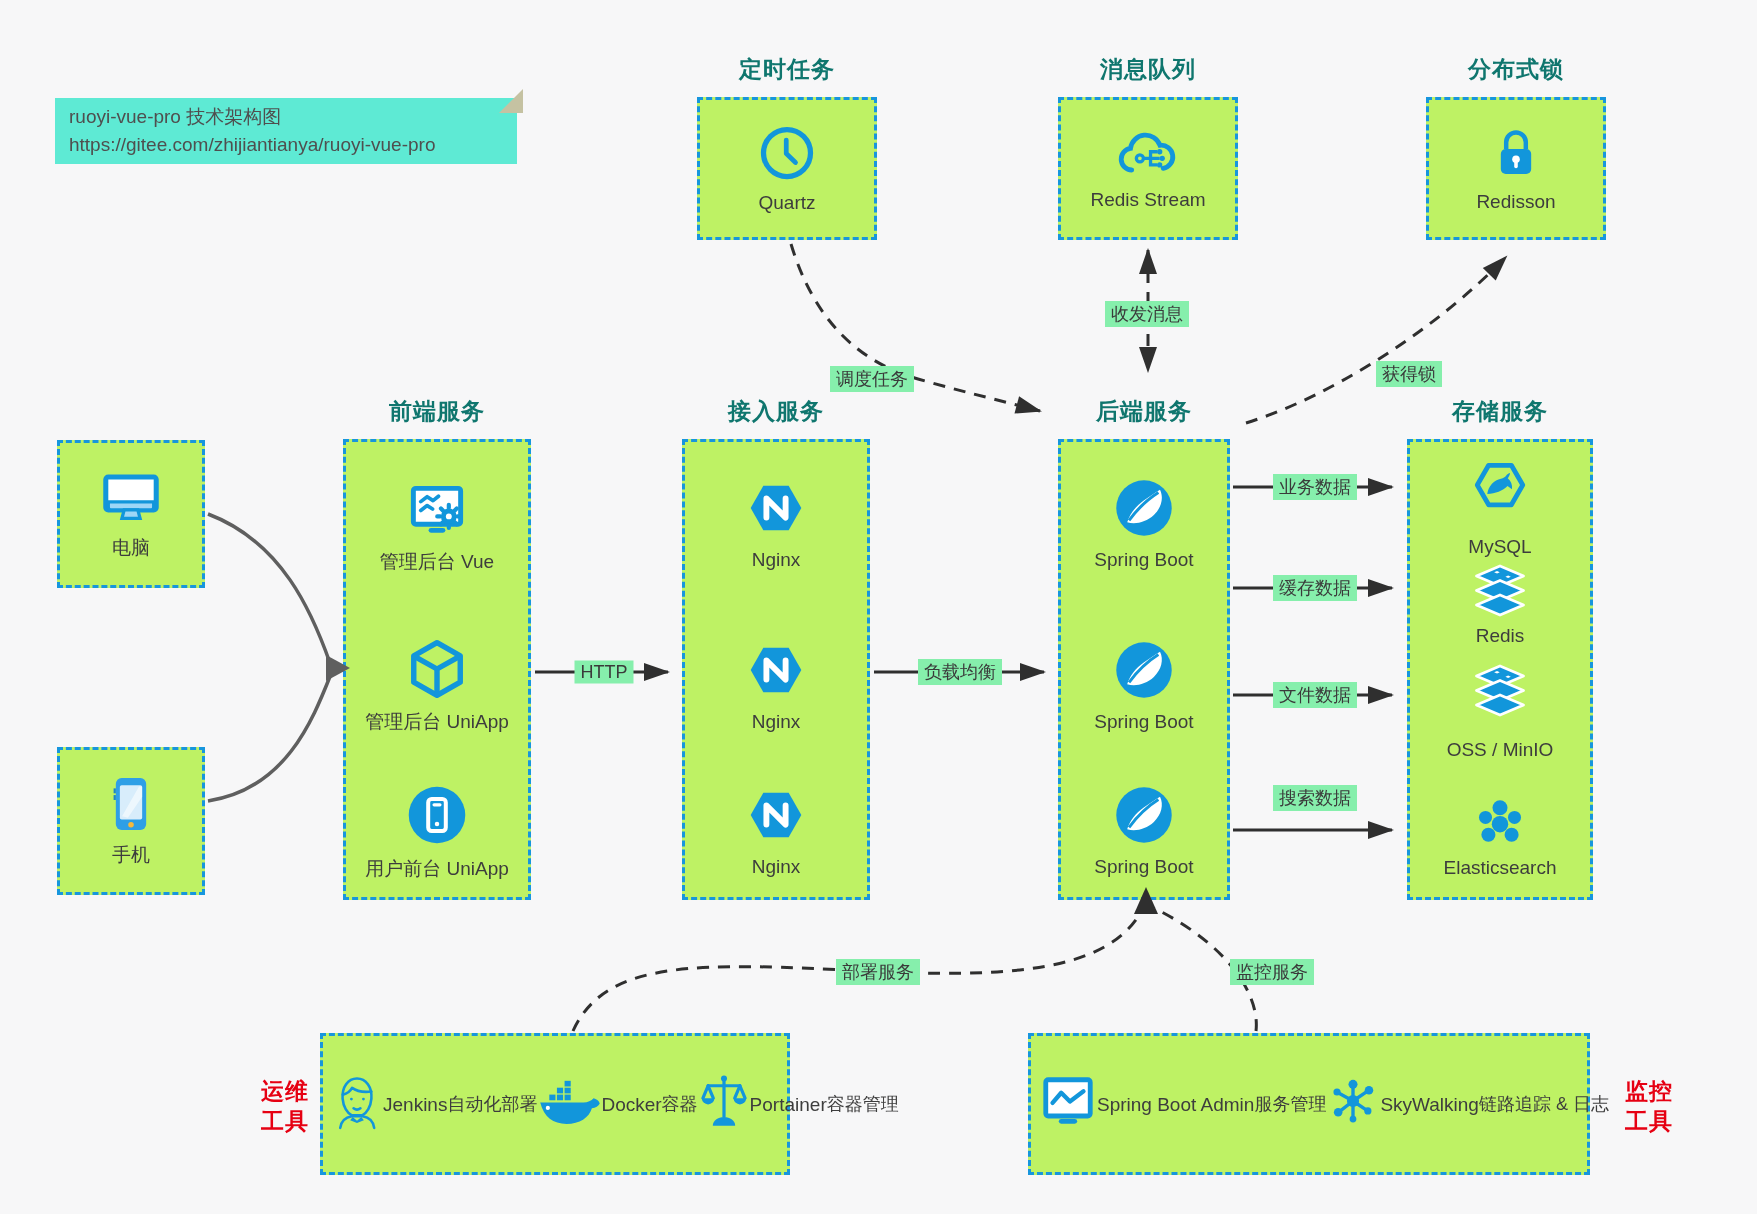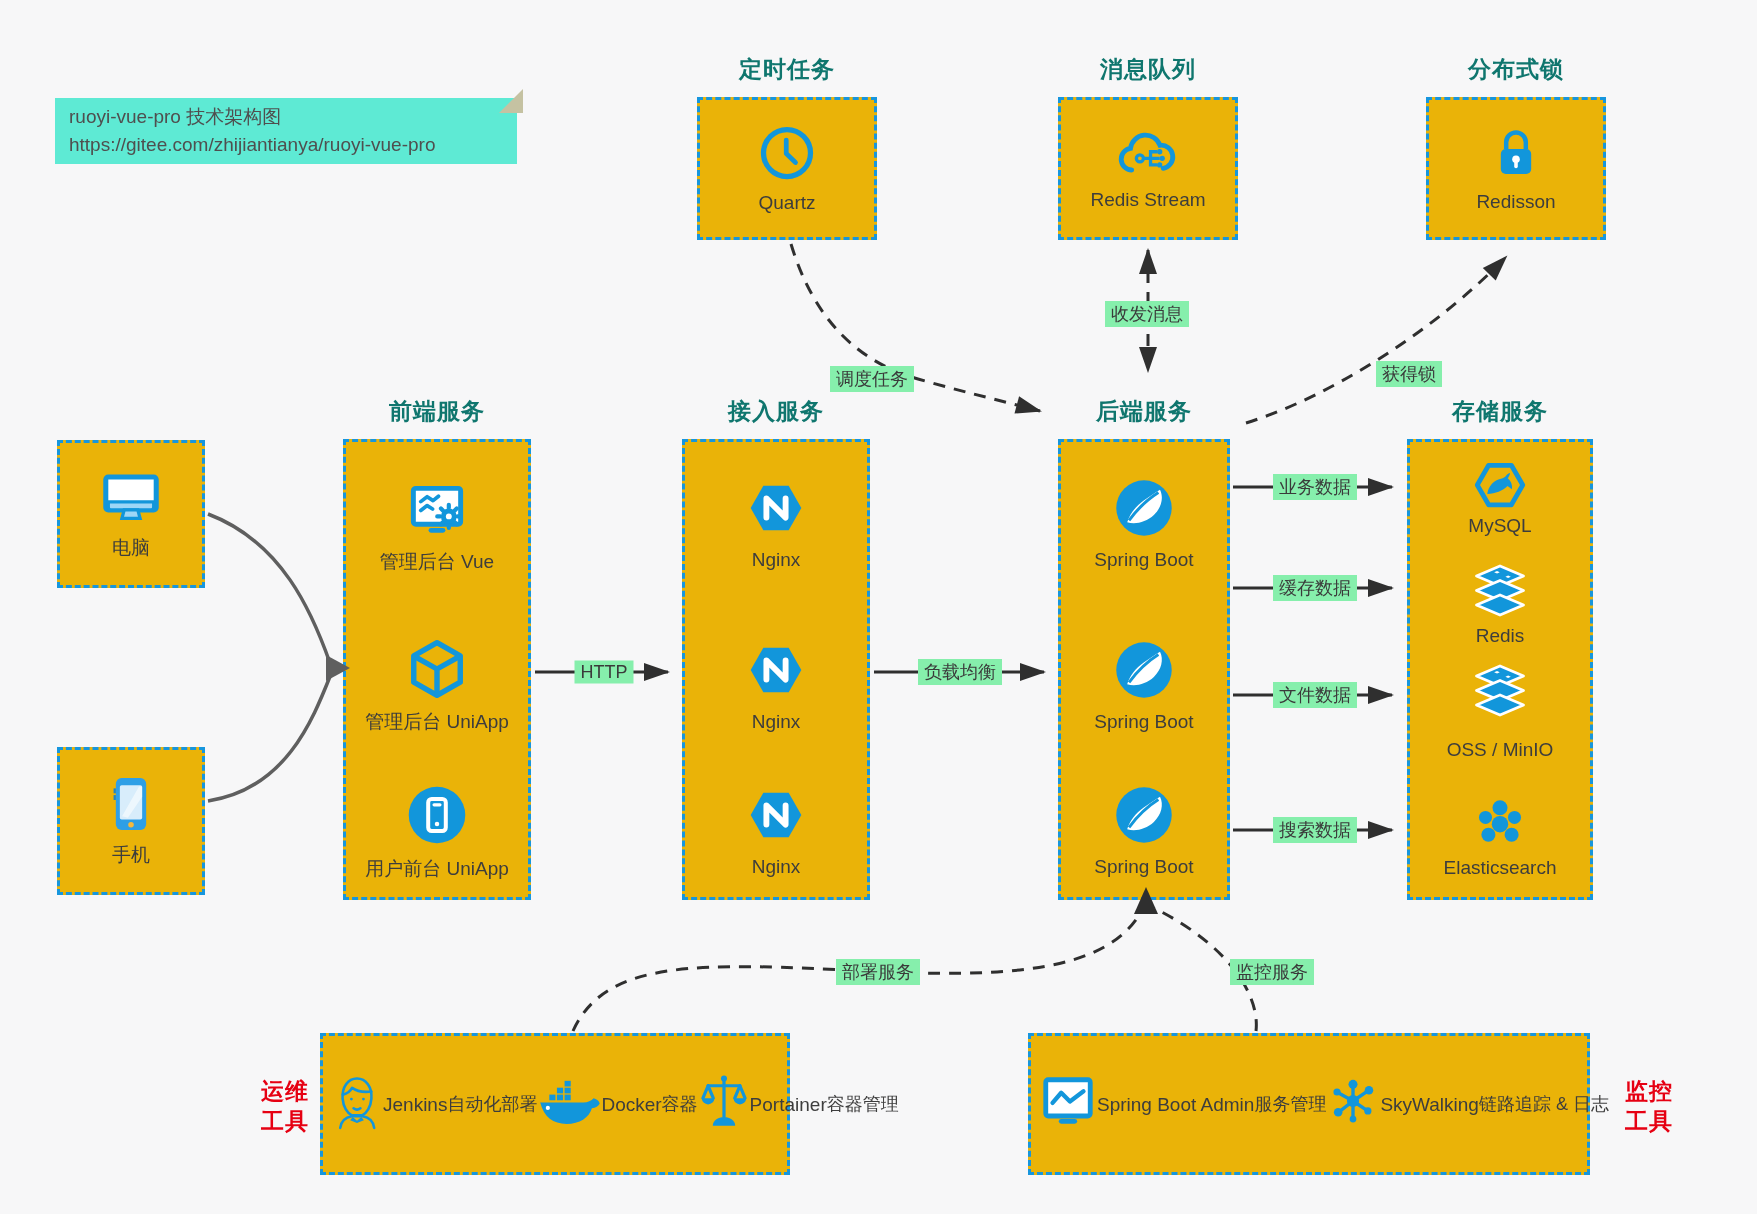--- a/index.html
+++ b/index.html
@@ -3,21 +3,21 @@
 <meta charset="utf-8">
 <style>
   * { margin:0; padding:0; box-sizing:border-box; }
   html,body { background:#e9e9e9; }
   .canvas {
     position:relative; width:1757px; height:1214px;
     background:#f7f7f8; overflow:hidden;
     font-family:"Liberation Sans","DejaVu Sans",sans-serif;
     color:#3d3d3d;
   }
-  .dbox { position:absolute; border:3px dashed #1796dd; background:#eab308; z-index:1; }
+  .dbox { position:absolute; border:3px dashed #1796dd; background:#bef264; z-index:1; }
   .gtitle {
     position:absolute; color:#0f766e; font-weight:bold; font-size:23px;
     text-align:center; z-index:1; letter-spacing:1px; white-space:nowrap;
   }
   .side-title {
     position:absolute; color:#e60012; font-weight:bold; font-size:23px;
     line-height:30px; text-align:center; z-index:1; letter-spacing:1px;
   }
   .vitem { position:absolute; left:0; right:0; display:flex; flex-direction:column; align-items:center; gap:9px; }
   .center-item { width:100%; height:100%; display:flex; flex-direction:column; align-items:center; justify-content:center; gap:9px; }
@@ -271,21 +271,21 @@
           <circle cx="12" cy="12" r="10.4" fill="#1296db"></circle>
           <path d="M18 5.2 c1.5 3 .5 6.8 -2.3 9.4 c-2.9 2.7 -7 3.7 -10 2.7 c1 -3.1 3.2 -6 6.2 -8.1 c2 -1.4 4.1 -2.8 6.1 -4z" fill="#fff"></path>
           <path d="M6.4 16.6 c3.3 -4.4 7 -7.9 11 -10.4" fill="none" stroke="#1296db" stroke-width="1.1"></path>
         </svg>
       </span>
       <span class="ilabel">Spring Boot</span>
     </div>
   </div>
 
   <div class="dbox" style="left:1407px;top:439px;width:186px;height:461px">
-    <div class="vitem" style="top:13px;gap:0">
+    <div class="vitem" style="top:13px;gap:21px">
       <span class="icon">
         <svg width="60" height="60" viewBox="0 0 24 24">
           <path d="M2.9 12 L7.45 4.1 H16.55 L21.1 12 L16.55 19.9 H7.45 Z" fill="none" stroke="#1296db" stroke-width="1.9" stroke-linejoin="round"></path>
           <path d="M6.9 15.6 c.5 -3.3 2.7 -5.6 5.5 -6.1 c.9 -.2 1.6 -.6 2.1 -1.3 c.4 -.5 .9 -.9 1.5 -1 c-.1 .8 -.4 1.5 -.9 2.1 c1.3 1 1.9 2.6 1.7 4.4 l-1.8 -1.3 c-1.9 2 -4.8 3 -8.1 3.2z" fill="#1296db"></path>
         </svg>
       </span>
       <span class="ilabel">MySQL</span>
     </div>
     <div class="vitem" style="top:122px;gap:7px">
       <span class="icon">
@@ -429,17 +429,17 @@
   </div>
 
   <div class="elabel" style="left:604px;top:672px">HTTP</div>
   <div class="elabel" style="left:960px;top:672px">负载均衡</div>
   <div class="elabel" style="left:872px;top:379px">调度任务</div>
   <div class="elabel" style="left:1147px;top:314px">收发消息</div>
   <div class="elabel" style="left:1409px;top:374px">获得锁</div>
   <div class="elabel" style="left:1315px;top:487px">业务数据</div>
   <div class="elabel" style="left:1315px;top:588px">缓存数据</div>
   <div class="elabel" style="left:1315px;top:695px">文件数据</div>
-  <div class="elabel" style="left:1315px;top:830px">搜索数据</div>
+  <div class="elabel" style="left:1315px;top:798px">搜索数据</div>
   <div class="elabel" style="left:878px;top:972px">部署服务</div>
   <div class="elabel" style="left:1272px;top:972px">监控服务</div>
 
 </div>
 
 </body></html>

